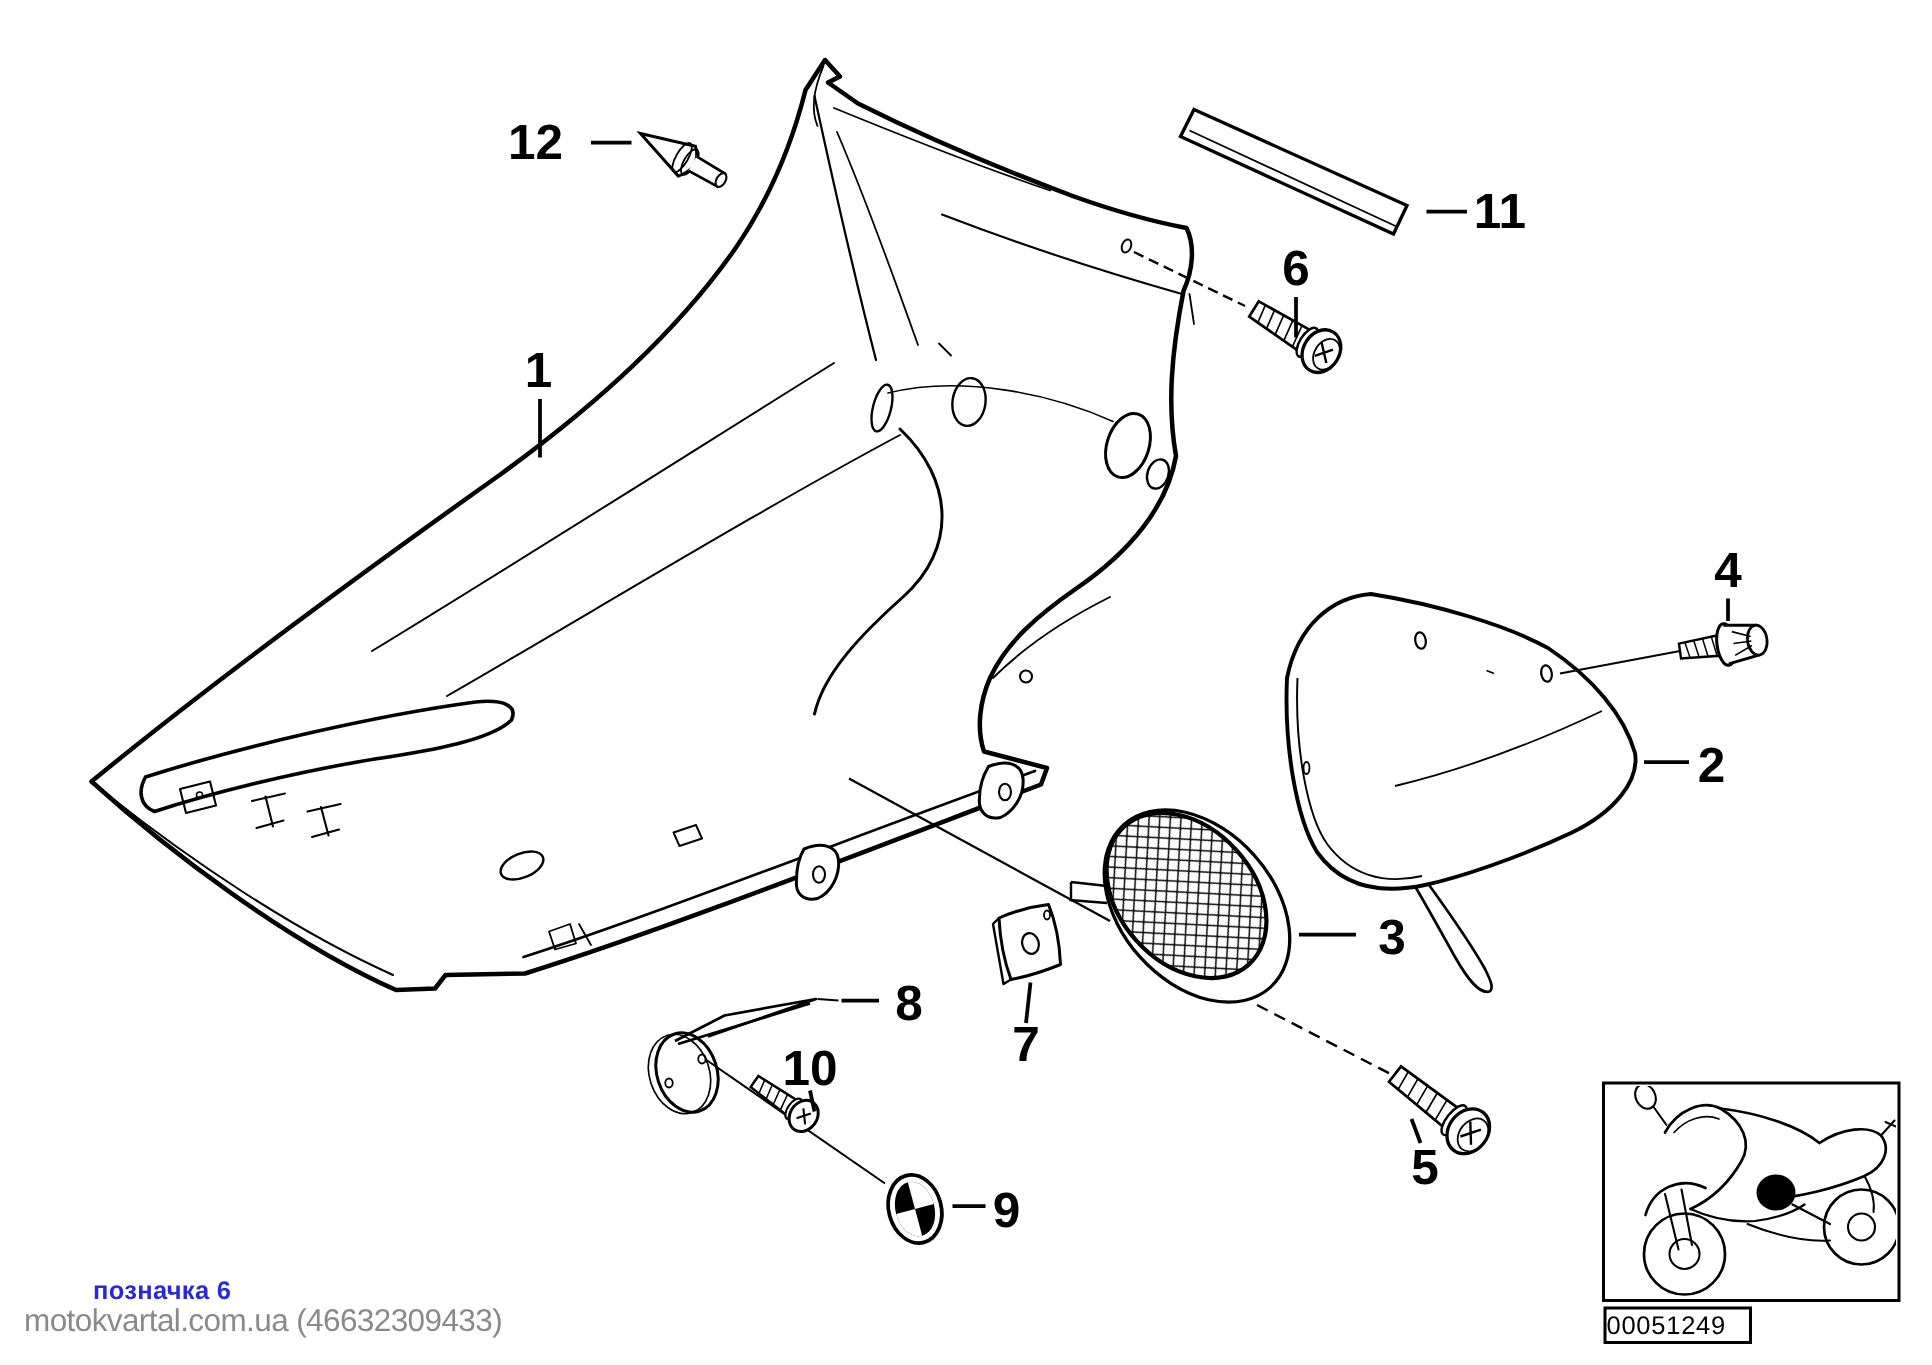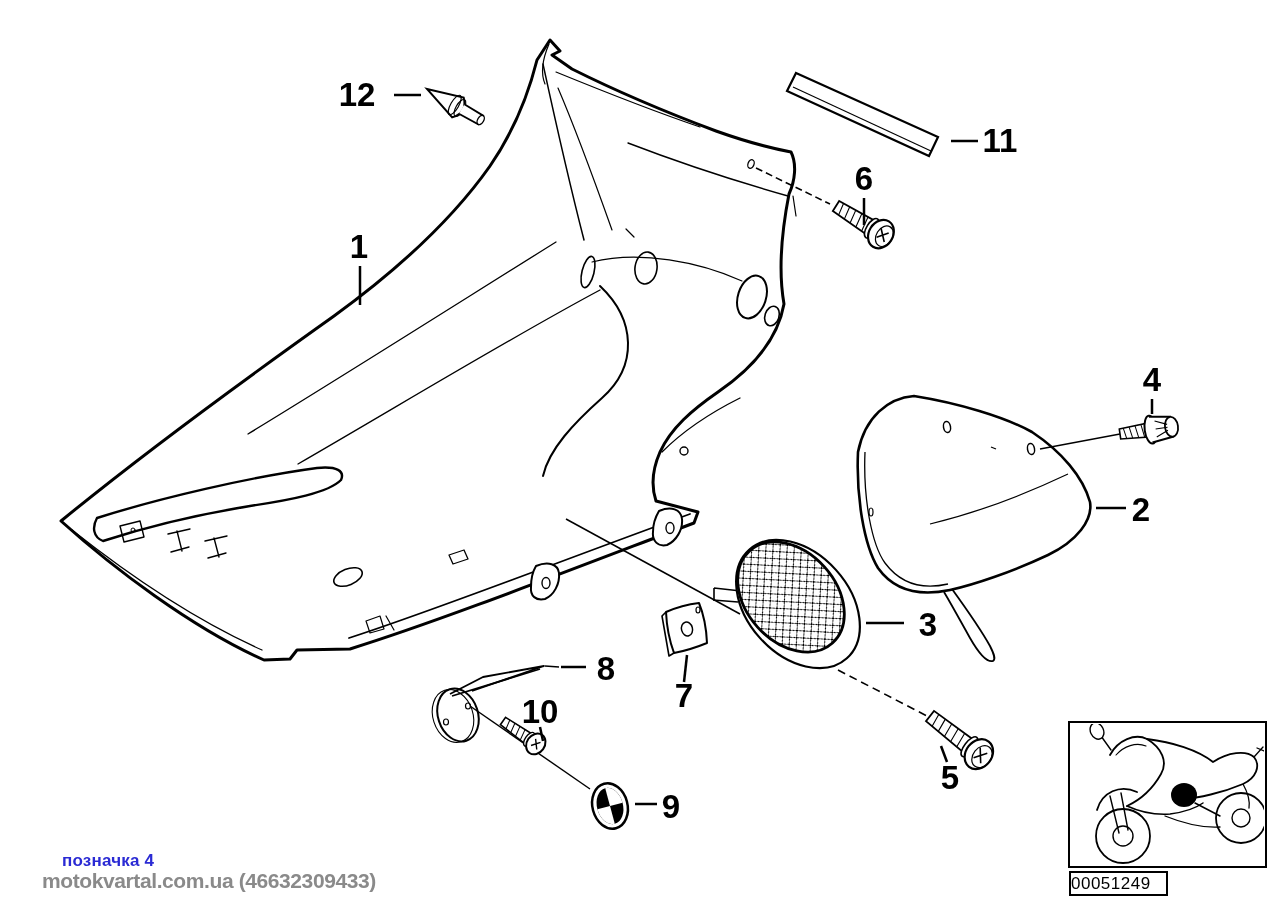--- a/index.html
+++ b/index.html
@@ -19,23 +19,22 @@
     font-family:"Liberation Sans", sans-serif;
     font-weight:bold;font-size:33px;fill:var(--line);
   }
   .footer-marker{
     position:absolute;left:62px;top:851px;
     color:var(--marker_blue);font-size:17px;font-weight:bold;
     letter-spacing:0.2px;cursor:pointer;
   }
   .footer-watermark{
     position:absolute;left:16px;top:869px;
-    color:var(--watermark_gray);font-size:21px;font-weight:bold;
+    color:var(--watermark_gray);font-size:21px;font-weight:normal;
     letter-spacing:-0.4px;
-    margin-left:26px;
   }
   .code-box{
     position:absolute;left:1069px;top:871px;width:95px;height:21px;
     border:2px solid var(--line);display:flex;align-items:center;
     padding-left:0;font-size:17px;font-weight:500;color:var(--line);
     letter-spacing:0.5px;background:var(--background);
   }
 </style>
 </head>
 <body>
@@ -236,20 +235,20 @@
       <path d="M1243 784 C1248 793 1250 801 1249 808" stroke-width="1.3"></path>
       <path d="M1127 806 C1140 812 1155 815 1170 814 C1185 812 1196 808 1203 803" stroke-width="1.5"></path>
       <path d="M1165 816 C1185 824 1205 828 1220 827" stroke-width="1.3"></path>
       <path d="M1195 803 L1220 816" stroke-width="1.5"></path>
       <path d="M1254 757 L1263 747 M1257 748 l7 3" stroke-width="1.3"></path>
       <ellipse cx="1184" cy="795" rx="13" ry="12" fill="#000" stroke="none"></ellipse>
     </g>
   </g>
 </svg>
 
-<div class="footer-marker">позначка 4</div>
+<div class="footer-marker">позначка 6</div>
 <div class="footer-watermark">motokvartal.com.ua (46632309433)</div>
 
 <div class="code-box">
   <span>00051249</span>
 </div>
 
 </div>
 
 </body></html>

